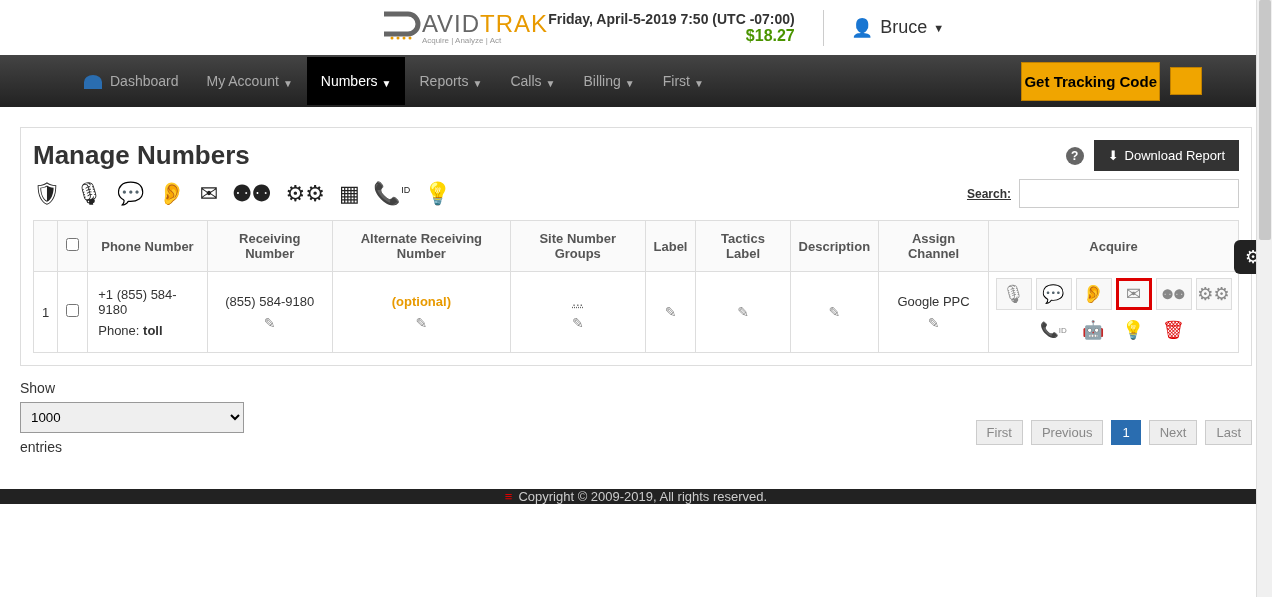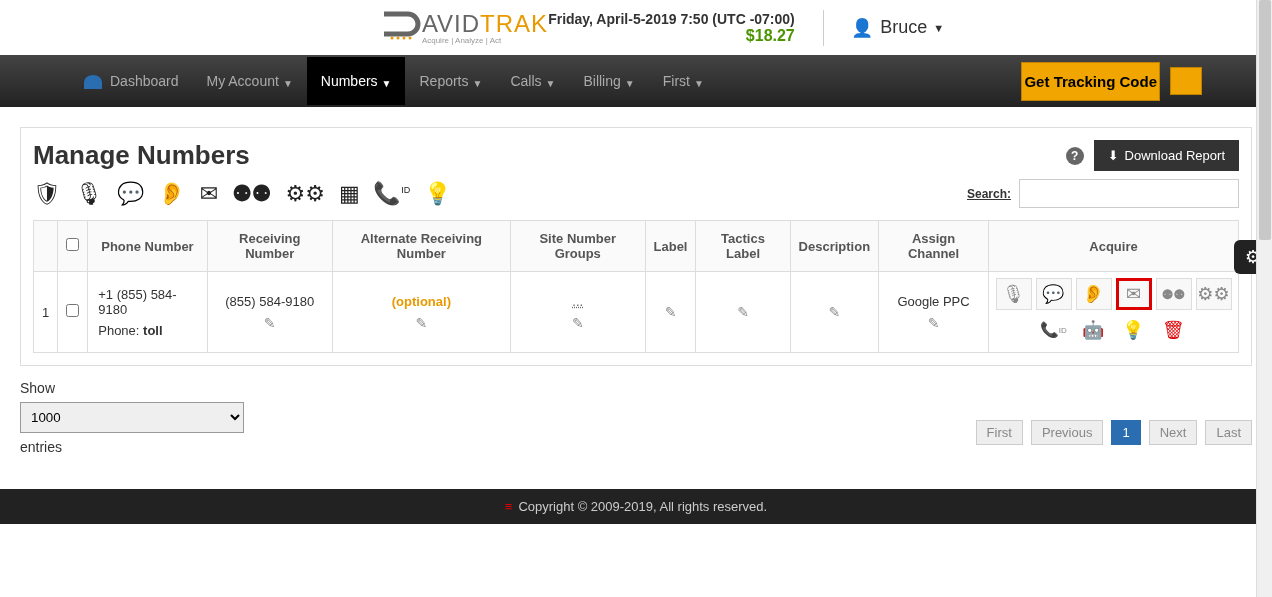--- a/index.html
+++ b/index.html
@@ -61,21 +61,21 @@
   
   
   .table-footer { display: flex; justify-content: space-between; align-items: flex-start; margin-top: 14px; }
   .show-entries { font-size: 14px; }
   .show-entries select { width: 224px; padding: 6px; margin: 6px 0; border: 1px solid #999; }
   .pagination { display: flex; gap: 8px; margin-top: 40px; }
   .page-btn { padding: 4px 10px; background: #eee; border: 1px solid #ccc; cursor: pointer; color: #888; font-size: 13px; }
   .page-btn.active { background: #2a6db0; color: #fff; border-color: #2a6db0; }
   
   
-  .footer { background: #222; color: #ccc; text-align: center; padding: 10px; font-size: 13px; margin-top: 14px; }
+  .footer { background: #222; color: #ccc; text-align: center; font-size: 13px; margin-top: 14px; }
   .footer .bars { color: #d00; margin-right: 6px; }
   
   
   .floating-gear { position: fixed; top: 240px; right: 0; width: 38px; height: 34px; background: #222; color: #fff; display: flex; align-items: center; justify-content: center; font-size: 18px; border-radius: 6px 0 0 6px; cursor: pointer; }
   
   
   .scrollbar-v { position: fixed; top: 0; right: 0; width: 16px; height: 100%; background: #f0f0f0; border-left: 1px solid #ddd; }
   .scrollbar-thumb-v { position: absolute; top: 0; left: 2px; width: 12px; height: 240px; background: #c8c8c8; border-radius: 2px; }
   
   .dash-icon { display:inline-block; width:18px; height:14px; background:#2a6db0; border-radius:50% 50% 0 0; position:relative; margin-right:4px;}

